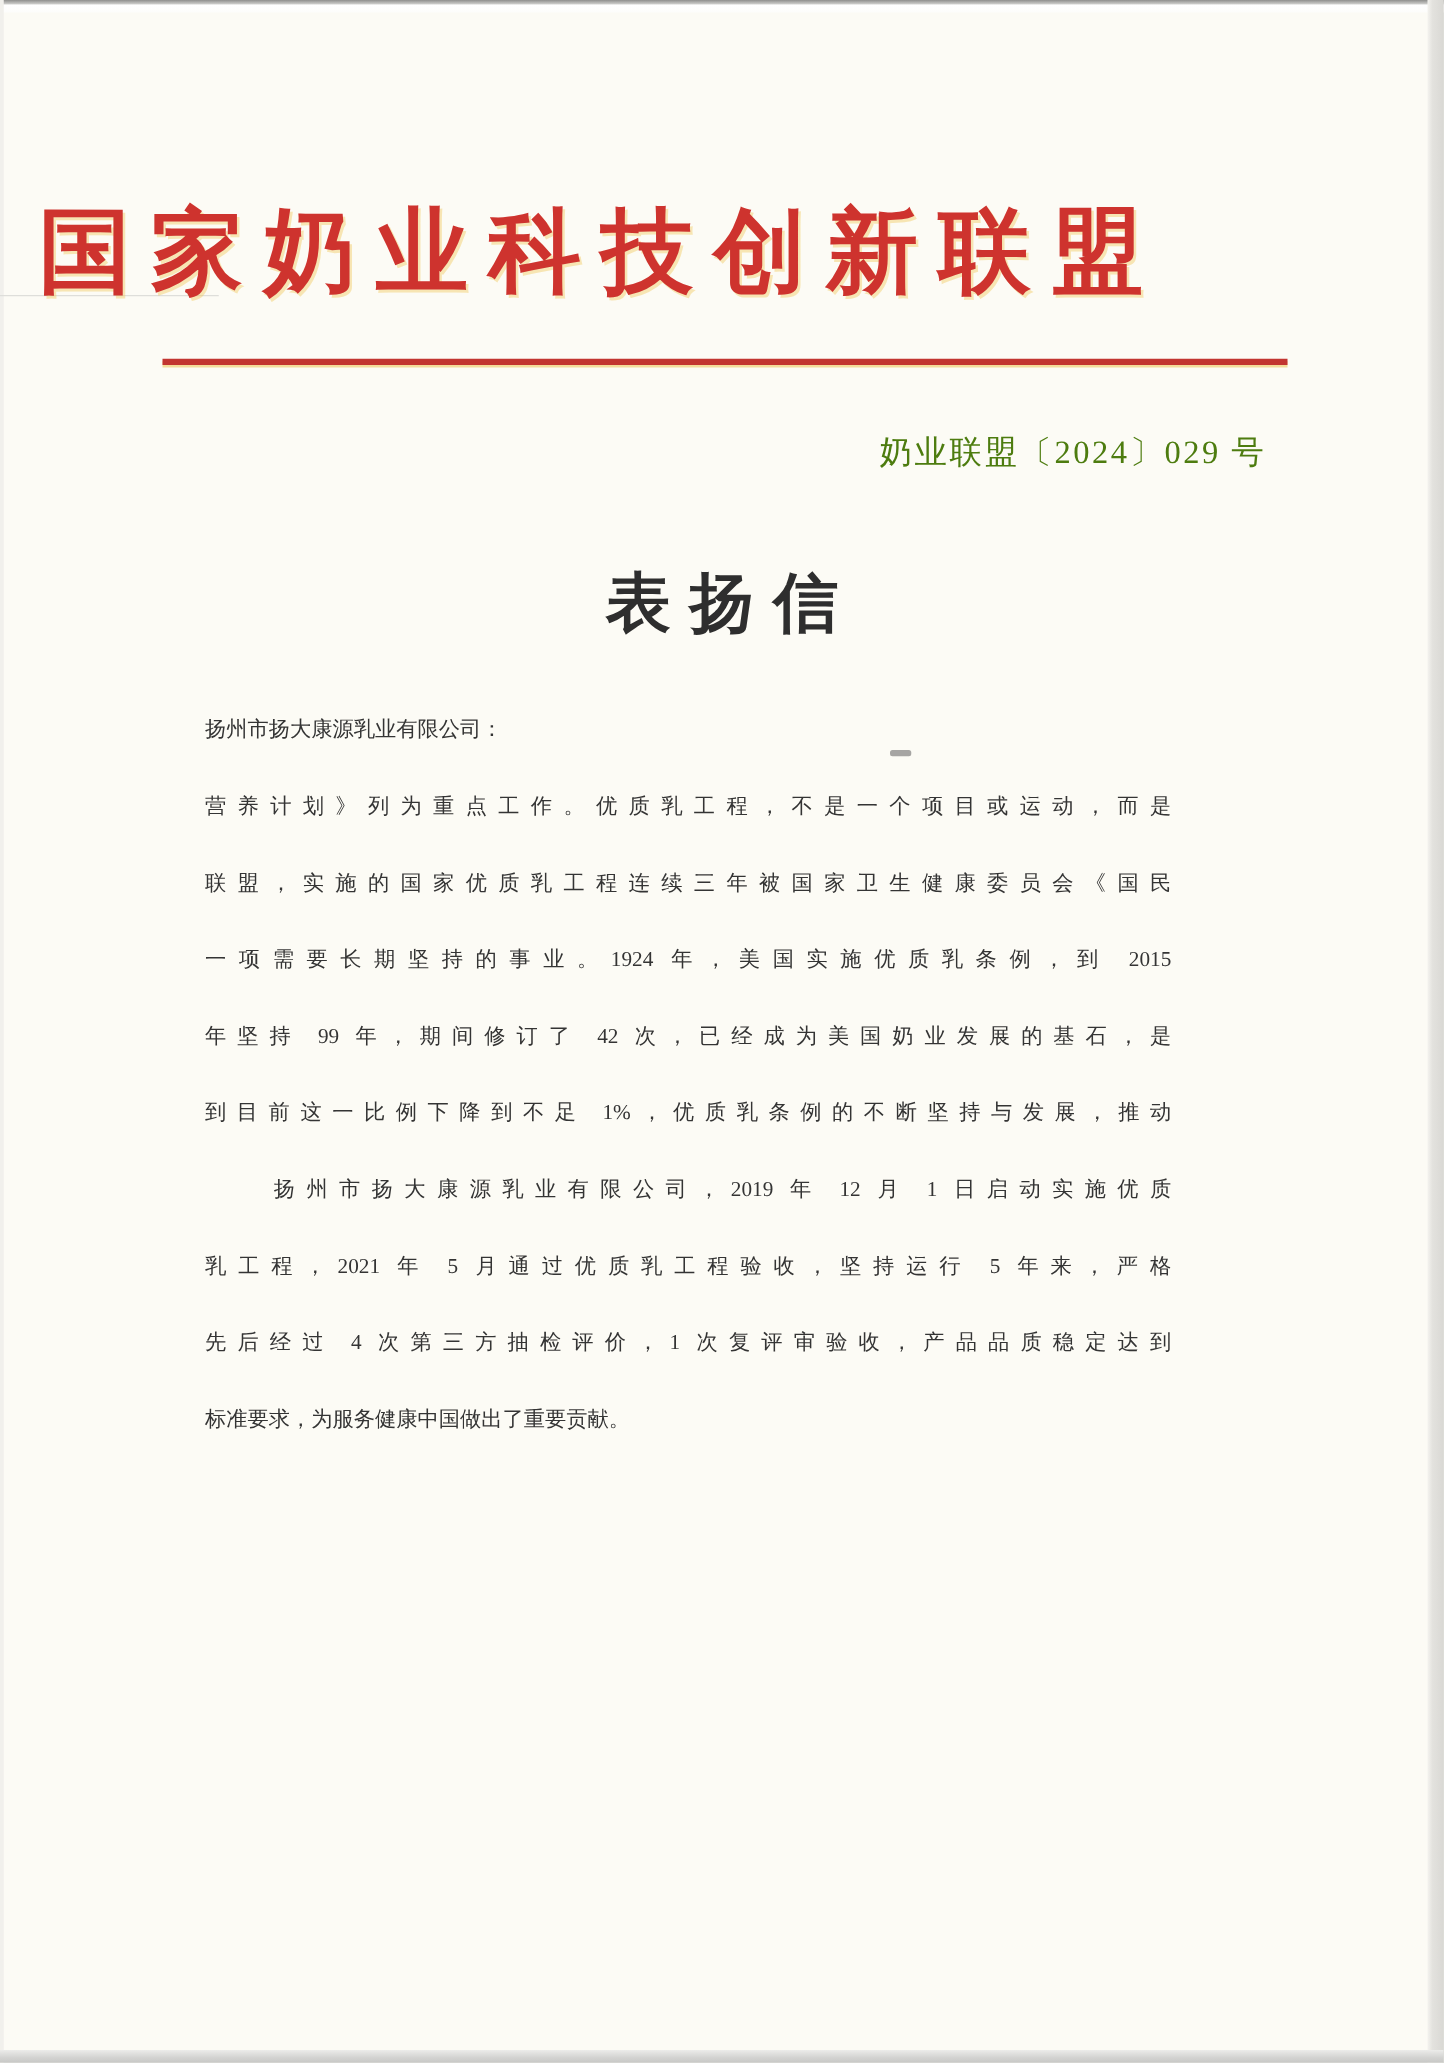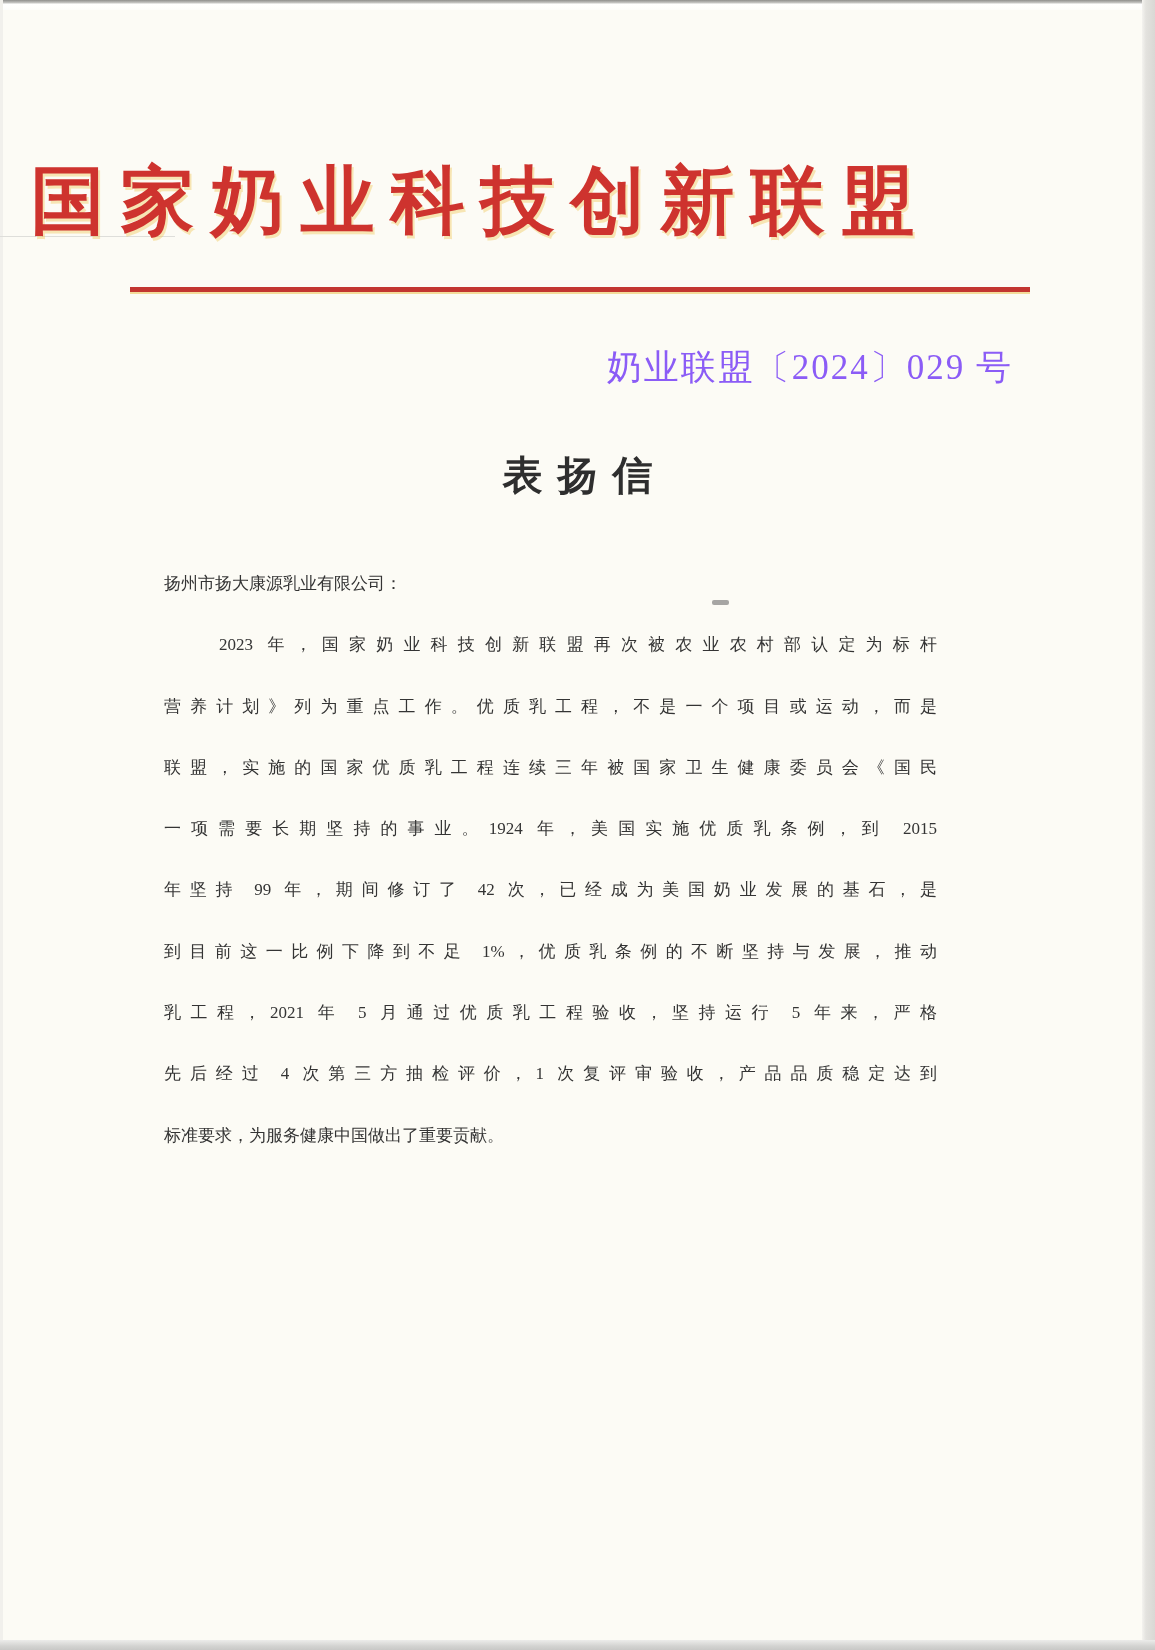--- a/index.html
+++ b/index.html
@@ -61,32 +61,32 @@
     position: absolute;
     left: 130px; top: 287px;
     width: 900px; height: 5px;
     background: #c23530;
     box-shadow: 0 2px 0 rgba(235, 194, 78, 0.55);
   }
   
   .doc-number {
     position: absolute;
     top: 344px; right: 142px;
-    font-size: 35px;
+    font-size: 26px;
     letter-spacing: 2px;
-    color: #8b5cf6;
+    color: #4d7c0f;
     white-space: nowrap;
   }
   
   .letter-title {
     position: absolute;
     left: 0; top: 448px; width: 1155px;
     margin: 0;
     text-align: center;
-    font-size: 40px;
+    font-size: 52px;
     font-weight: bold;
     letter-spacing: 15px;
     padding-left: 15px;
     box-sizing: border-box;
     color: #2e2e2e;
     white-space: nowrap;
   }
   
   .letter-body {
     position: absolute;
@@ -122,26 +122,26 @@
   </header>
 
   <div class="doc-number">奶业联盟〔2024〕029 号</div>
 
   <h2 class="letter-title">表扬信</h2>
 
   <div class="scan-smudge"></div>
 
   <div class="letter-body">
     <div class="line">扬州市扬大康源乳业有限公司：</div>
-    <div class="line fill indent">2023 年，国家奶业科技创新联盟再次被农业农村部认定为标杆</div>
     <div class="line fill">营养计划》列为重点工作。优质乳工程，不是一个项目或运动，而是</div>
     <div class="line fill">联盟，实施的国家优质乳工程连续三年被国家卫生健康委员会《国民</div>
     <div class="line fill">一项需要长期坚持的事业。1924 年，美国实施优质乳条例，到 2015</div>
     <div class="line fill">年坚持 99 年，期间修订了 42 次，已经成为美国奶业发展的基石，是</div>
     <div class="line fill">到目前这一比例下降到不足 1%，优质乳条例的不断坚持与发展，推动</div>
+    <div class="line fill indent">扬州市扬大康源乳业有限公司，2019 年 12 月 1 日启动实施优质</div>
     <div class="line fill">乳工程，2021 年 5 月通过优质乳工程验收，坚持运行 5 年来，严格</div>
     <div class="line fill">先后经过 4 次第三方抽检评价，1 次复评审验收，产品品质稳定达到</div>
     <div class="line">标准要求，为服务健康中国做出了重要贡献。</div>
   </div>
 
   <div class="scan-edge-right"></div>
   <div class="scan-edge-bottom"></div>
 
 </div>
 

